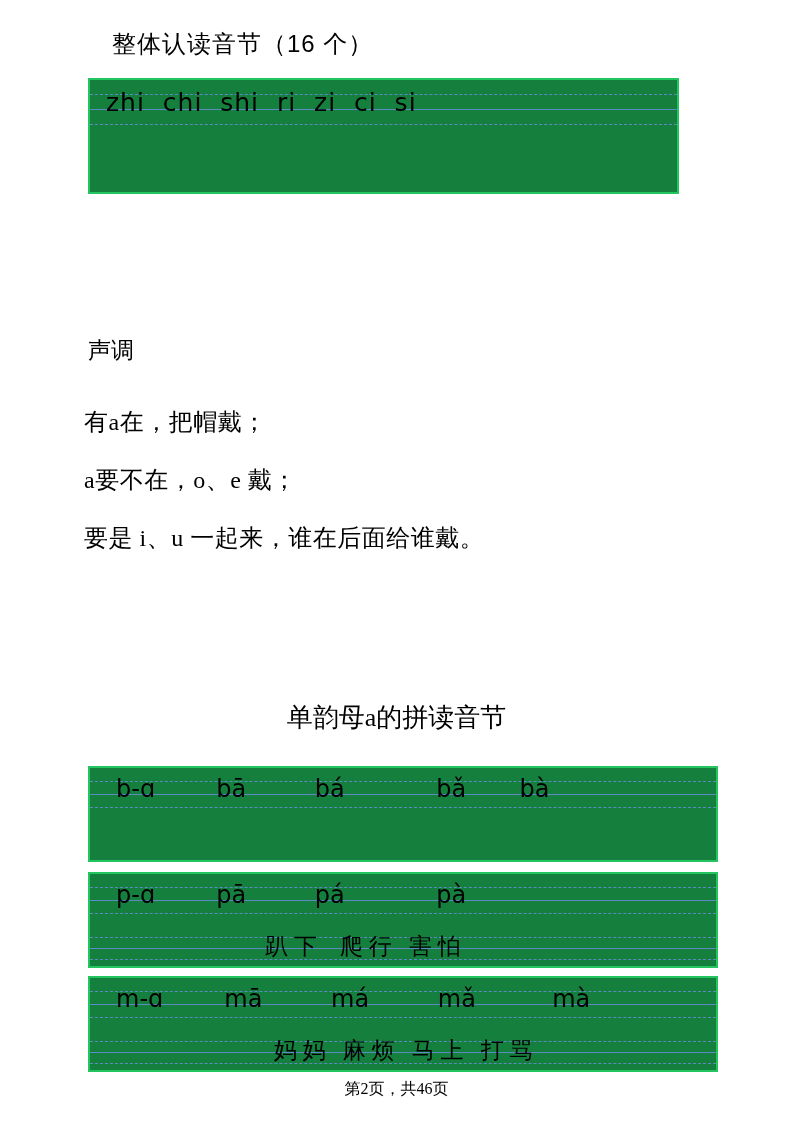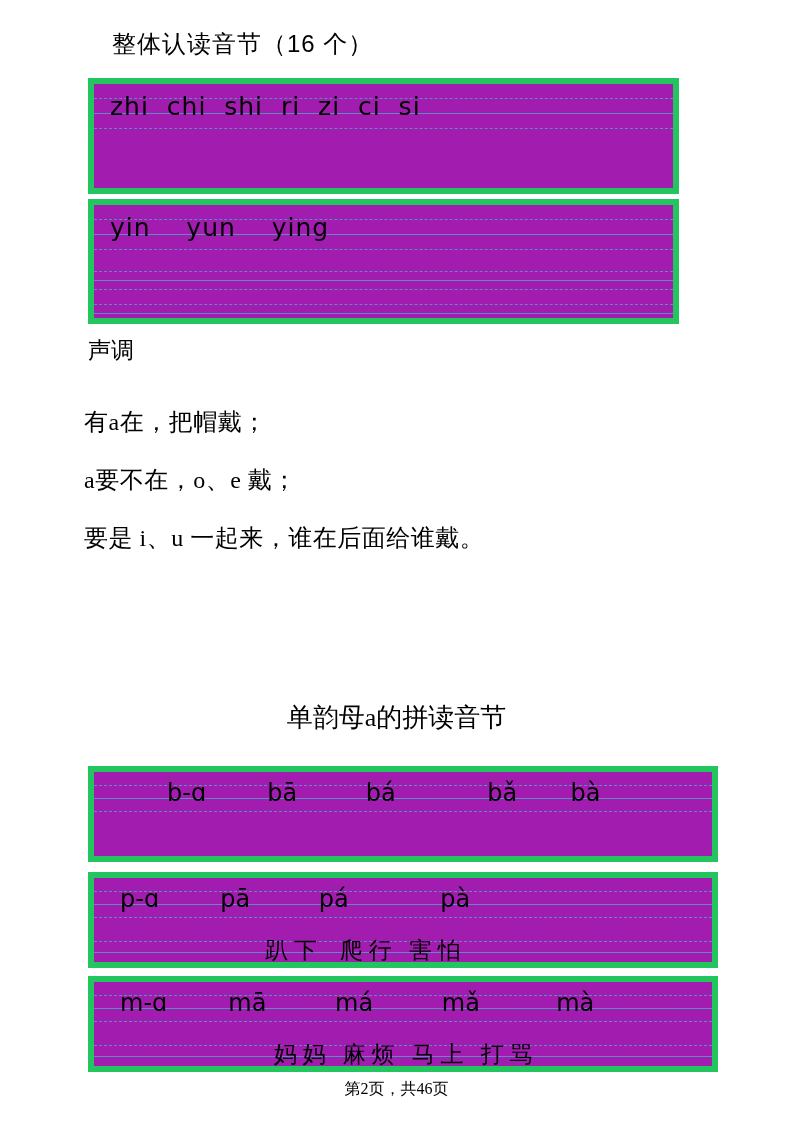--- a/index.html
+++ b/index.html
@@ -51,22 +51,22 @@
     left: 0;
     width: 793px;
     text-align: center;
     font-size: 26px;
     font-weight: 400;
   }
 
   
   .grid-box {
     position: absolute;
-    border: 6px solid #22c55e;
-    background: #a21caf;
+    border: 2px solid #22c55e;
+    background: #15803d;
     box-sizing: border-box;
     overflow: hidden;
   }
   
   .band {
     position: relative;
     width: 100%;
     box-sizing: border-box;
   }
   .band .ln {
@@ -111,55 +111,35 @@
 
   <div class="grid-box" style="left:88px; top:78px; width:591px; height:116px;">
     <div class="band" style="height:58px;">
       <div class="ln" style="top:14px;"></div>
       <div class="ln solid" style="top:29px;"></div>
       <div class="ln" style="top:44px;"></div>
       <div class="txt" style="top:8px; left:16px; font-size:25px; letter-spacing:1px;">zhi  chi  shi  ri  zi  ci  si</div>
     </div>
   </div>
 
-  <div class="grid-box" style="left:88px; top:199px; width:591px; height:125px;">
-    <div class="band" style="height:58px;">
-      <div class="ln" style="top:14px;"></div>
-      <div class="ln solid" style="top:29px;"></div>
-      <div class="ln" style="top:44px;"></div>
-      <div class="txt" style="top:8px; left:16px; font-size:25px; letter-spacing:1px;">yin    yun    ying</div>
-    </div>
-    <div class="band" style="height:33px;">
-      <div class="ln" style="top:8px;"></div>
-      <div class="ln solid" style="top:17px;"></div>
-      <div class="ln" style="top:26px;"></div>
-      <div class="txt" style="top:2px; left:16px; font-size:20px;"></div>
-    </div>
-    <div class="band" style="height:33px;">
-      <div class="ln" style="top:8px;"></div>
-      <div class="ln solid" style="top:17px;"></div>
-      <div class="ln" style="top:26px;"></div>
-      <div class="txt" style="top:2px; left:16px; font-size:20px;"></div>
-    </div>
-  </div>
 
   <div class="sub-title" style="top:335px;">声调</div>
 
   <div class="para" style="top:406px;">有a在，把帽戴；</div>
   <div class="para" style="top:464px;">a要不在，o、e 戴；</div>
   <div class="para" style="top:522px;">要是 i、u 一起来，谁在后面给谁戴。</div>
 
   <div class="center-title" style="top:700px;">单韵母a的拼读音节</div>
 
   <div class="grid-box" style="left:88px; top:766px; width:630px; height:96px;">
     <div class="band" style="height:52px;">
       <div class="ln" style="top:13px;"></div>
       <div class="ln solid" style="top:26px;"></div>
       <div class="ln" style="top:39px;"></div>
-      <div class="txt" style="top:7px; left:26px; font-size:24px;margin-left:47px;">b-ɑ        bā         bá            bǎ       bà</div>
+      <div class="txt" style="top:7px; left:26px; font-size:24px;">b-ɑ        bā         bá            bǎ       bà</div>
     </div>
   </div>
 
   <div class="grid-box" style="left:88px; top:872px; width:630px; height:96px;">
     <div class="band" style="height:52px;">
       <div class="ln" style="top:13px;"></div>
       <div class="ln solid" style="top:26px;"></div>
       <div class="ln" style="top:39px;"></div>
       <div class="txt" style="top:7px; left:26px; font-size:24px;">p-ɑ        pā         pá            pà</div>
     </div>

